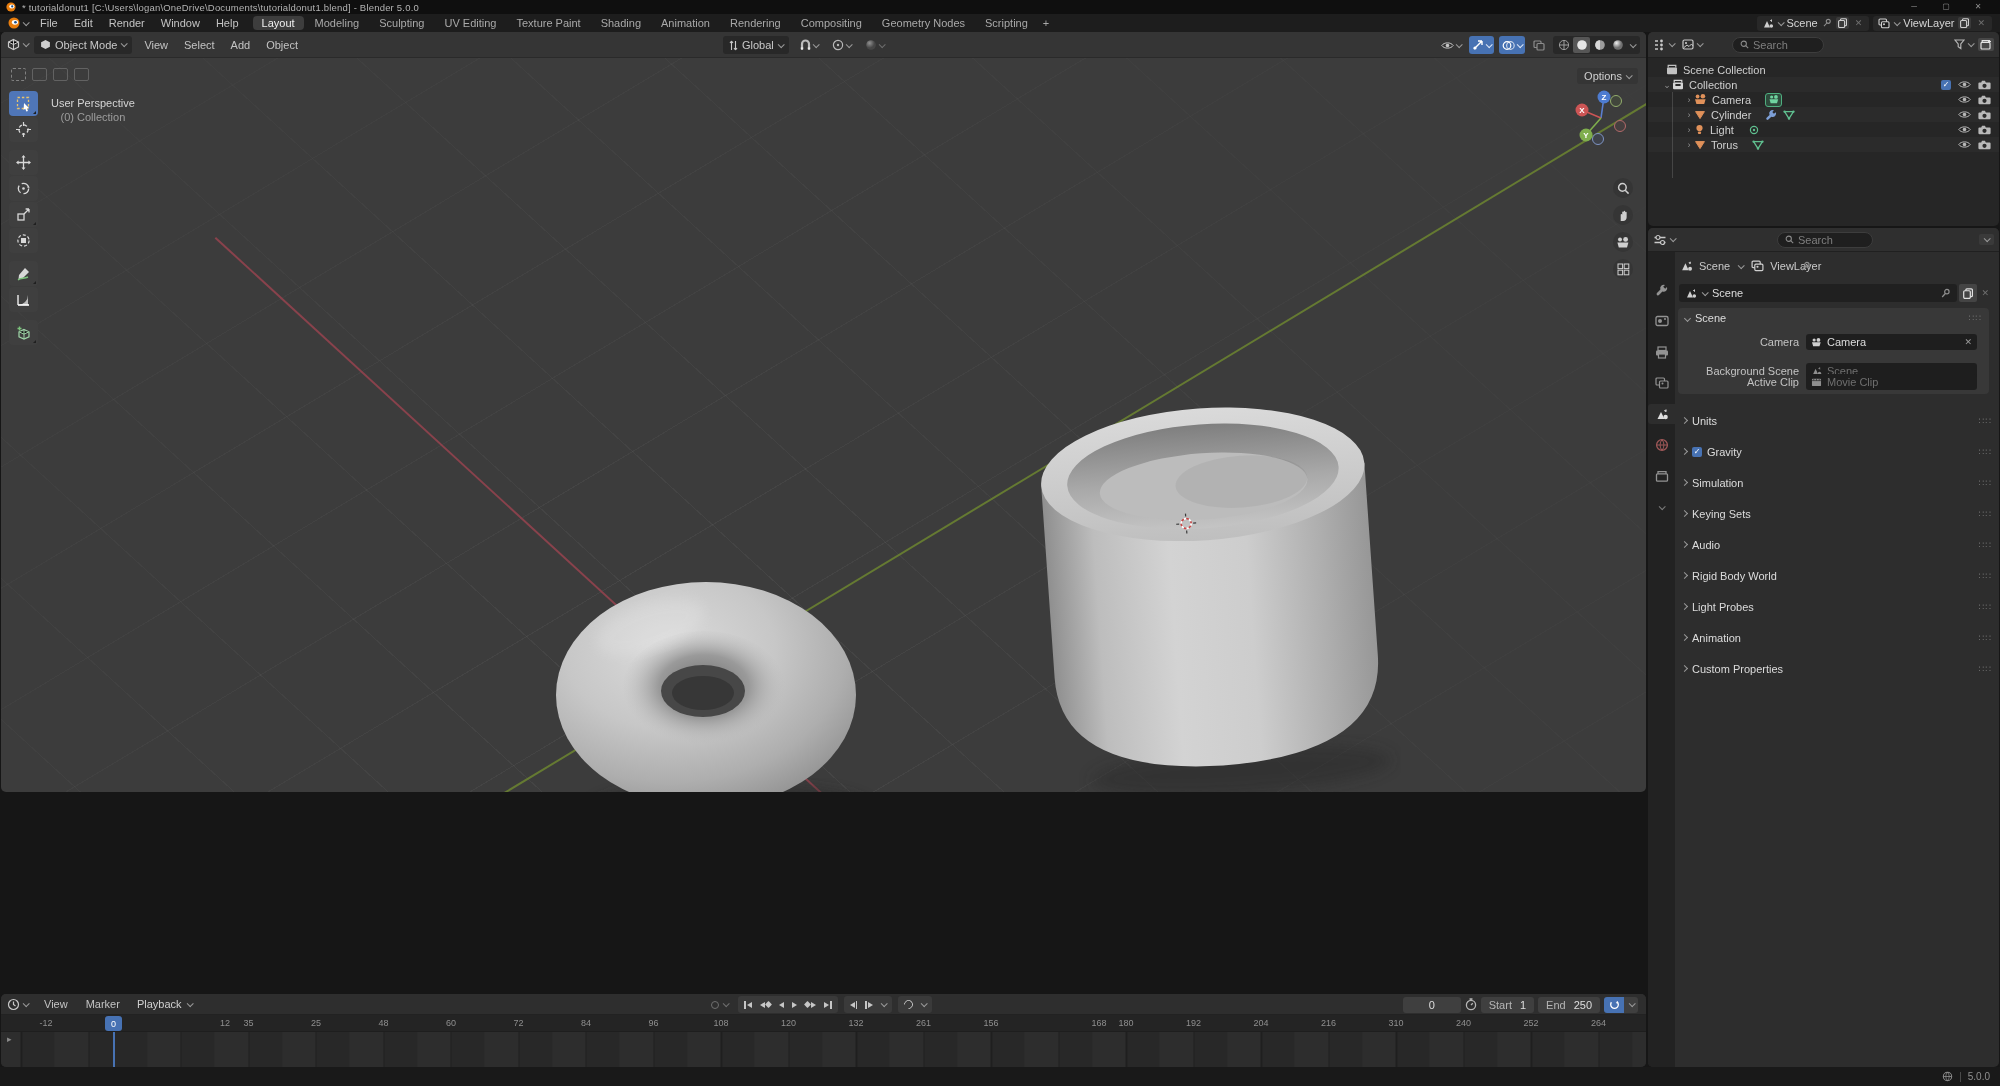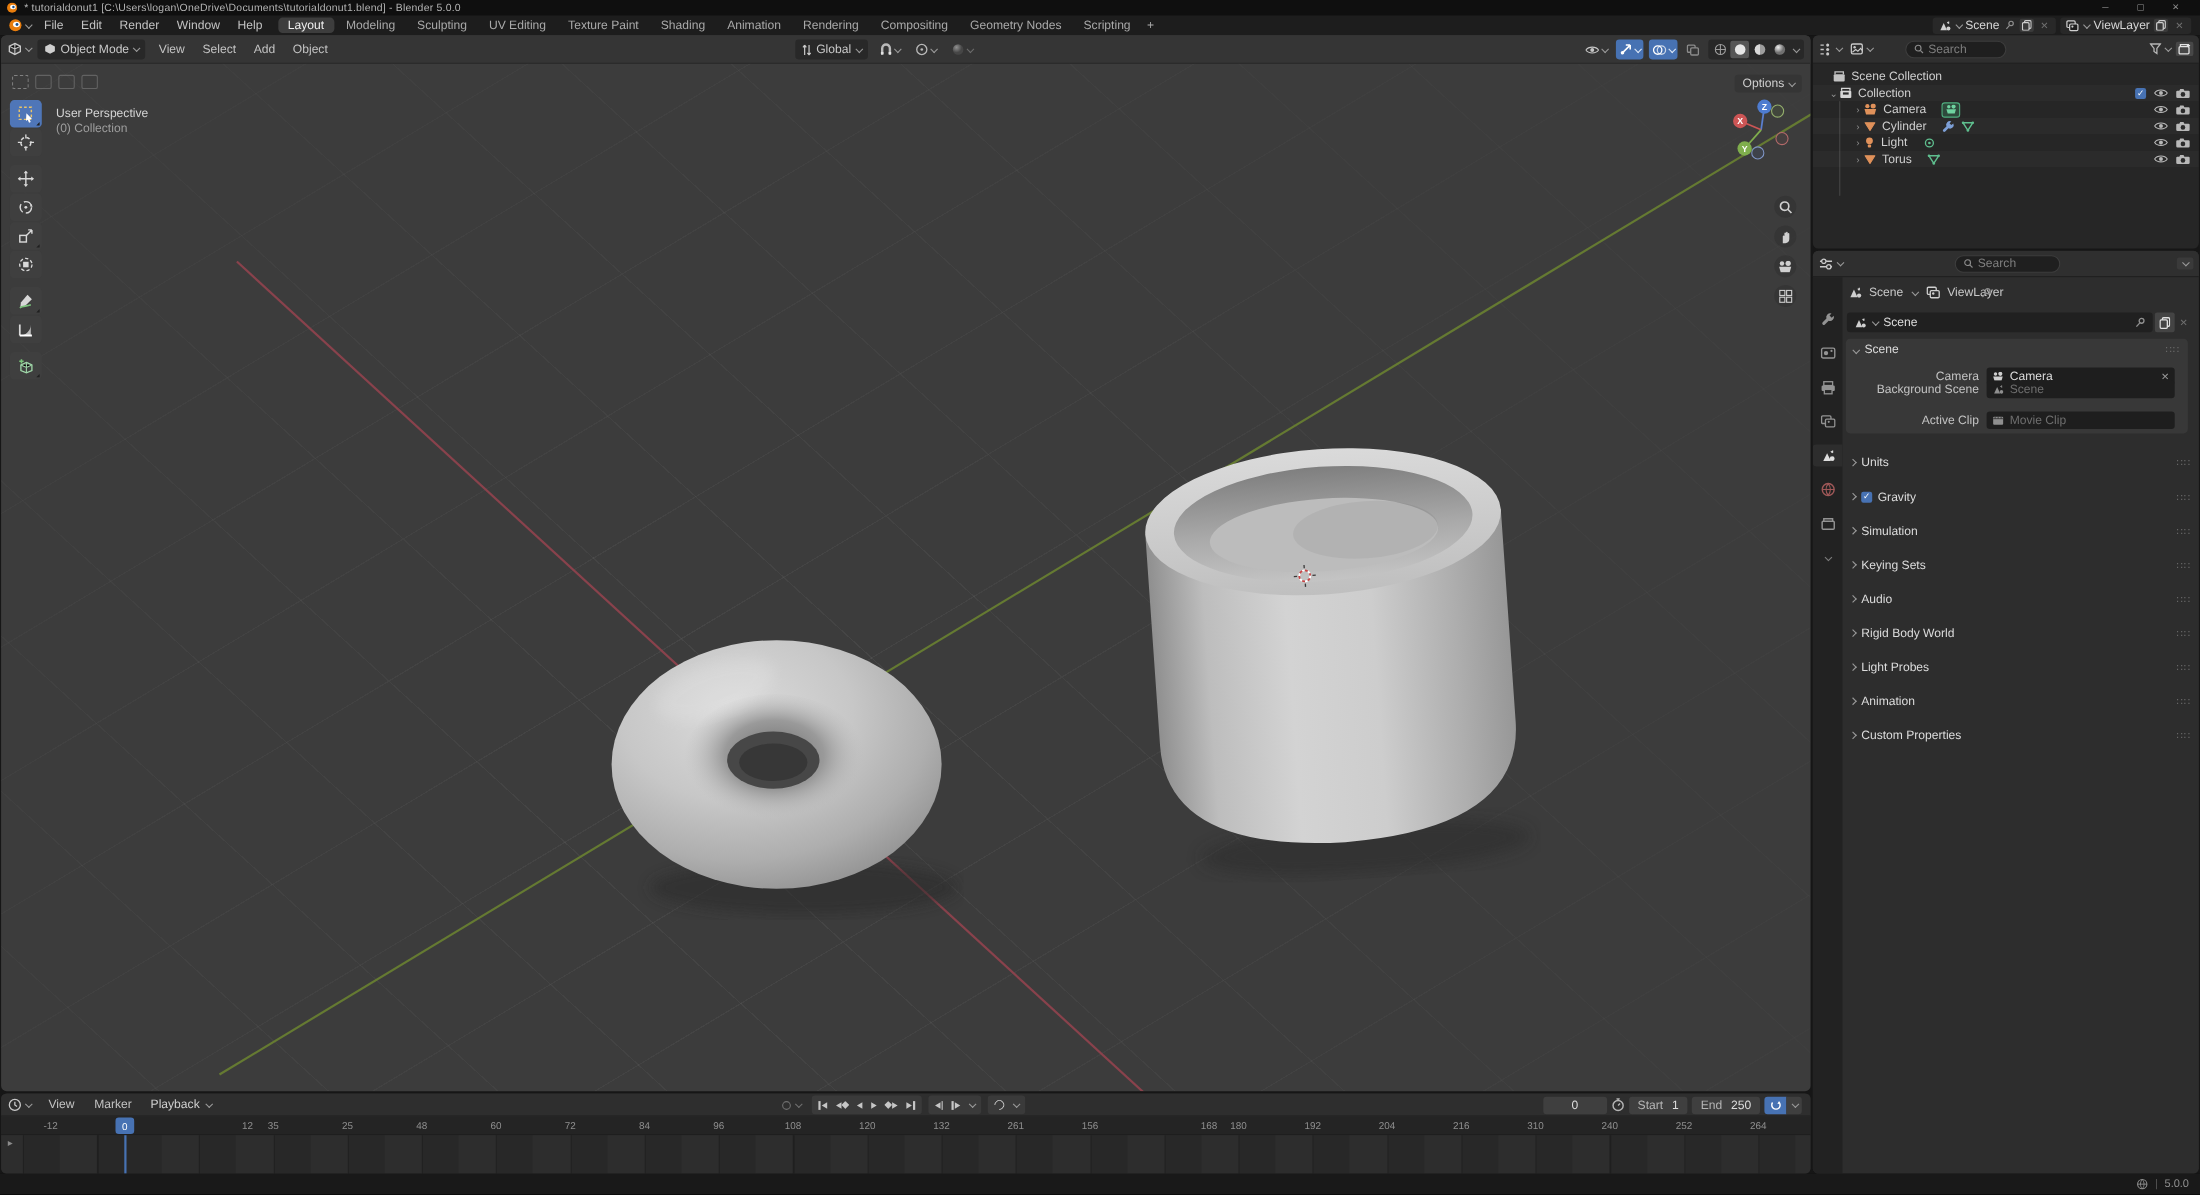--- a/index.html
+++ b/index.html
@@ -32,21 +32,21 @@
   .top-right{margin-left:auto;display:flex;align-items:center;gap:4px;padding-right:4px;}
   .sel-pill{display:flex;align-items:center;gap:4px;background:var(--bg-pill);border-radius:3px;height:15px;padding:0 5px;}
   .sel-pill .name{color:#d6d6d6;}
   .chev{width:5px;height:5px;border-right:1.2px solid #999;border-bottom:1.2px solid #999;transform:rotate(45deg) translateY(-1px);display:inline-block;}
   .mini-btn{background:#3a3a3a;border-radius:2px;padding:1px 2px;display:flex;align-items:center;}
   .dim-x{color:#6f6f6f;font-size:9px;padding:0 2px;}
 
   
   .main{position:absolute;left:0;top:32px;width:2000px;height:1035px;background:#161616;}
   .editor{position:absolute;border-radius:5px;overflow:hidden;}
-  #vp-editor{left:1px;top:0;width:1645px;height:960px;background:var(--bg-vp);}
+  #vp-editor{left:1px;top:0;width:1645px;height:760px;background:var(--bg-vp);}
   #tl-editor{left:1px;top:962px;width:1645px;height:73px;background:#2b2b2b;}
   #outliner{left:1648px;top:0;width:351px;height:194px;background:var(--bg-out);}
   #props{left:1648px;top:196px;width:351px;height:839px;background:var(--bg-props);}
 
   
   .vp-header{position:absolute;left:0;top:0;width:100%;height:26px;background:var(--bg-hdr);display:flex;align-items:center;padding:0 6px;border-bottom:1px solid #2a2a2a;}
   .pill{display:flex;align-items:center;gap:4px;background:var(--bg-pill);border-radius:3px;height:18px;padding:0 6px;}
   .hdr-menu{padding:0 9px;color:#d0d0d0;}
   .hdr-btn{height:18px;display:flex;align-items:center;gap:2px;padding:0 3px;border-radius:3px;color:#c0c0c0;}
   .hdr-btn.blue{background:var(--accent);color:#fff;}
@@ -61,21 +61,21 @@
   .gridplane{position:absolute;left:-807px;top:-850px;width:3000px;height:3000px;
     -webkit-mask-image:radial-gradient(circle at 50% 50%,#000 0%,transparent 62%);
     mask-image:radial-gradient(circle at 50% 50%,#000 0%,transparent 62%);}
   .gridplane.a{background:repeating-linear-gradient(180deg,rgba(255,255,255,.05) 0 1px,transparent 1px 104px);transform:rotate(42.5deg);}
   .gridplane.b{background:repeating-linear-gradient(180deg,rgba(255,255,255,.05) 0 1px,transparent 1px 104px);transform:rotate(-31deg);}
   .axis{position:absolute;height:1.6px;transform-origin:0 0;}
   .axis.x{left:215px;top:179px;width:1170px;background:var(--axis_x,#96434f);transform:rotate(42.5deg);opacity:.85;}
   .axis.y{left:198px;top:918px;width:1690px;background:var(--axis_y,#6f8a2f);transform:rotate(-31.1deg);opacity:.8;}
   .overlay-text{position:absolute;left:50px;top:38px;line-height:14px;}
   .overlay-text .l1{color:#d4d4d4;}
-  .overlay-text .l2{color:#9d9d9d;}
+  .overlay-text .l2{color:#9d9d9d;text-align:center;}
   .options-btn{position:absolute;right:8px;top:10px;display:flex;align-items:center;gap:4px;color:#cfcfcf;background:rgba(40,40,40,.35);border-radius:3px;padding:2px 7px;}
   .tool-settings{position:absolute;left:10px;top:10px;display:flex;gap:6px;align-items:center;}
   .ts-ic{width:15px;height:13px;border:1.2px dashed #8e8e8e;border-radius:2px;position:relative;opacity:.85;}
   .ts-ic.plain{border-style:solid;border-color:#7c7c7c;opacity:.6;}
 
   
   .toolbar{position:absolute;left:8px;top:33px;width:29px;display:flex;flex-direction:column;}
   .tool-btn{width:29px;height:25px;background:#3f3f3f;border-radius:4px;margin-bottom:1px;display:flex;align-items:center;justify-content:center;position:relative;}
   .tool-btn.active{background:#4f76b8;}
   .tool-btn.gap{margin-top:7px;}
@@ -1091,21 +1091,21 @@
                   <svg width="11" height="9" viewBox="0 0 13 11">
                     <circle cx="3.6" cy="2.5" r="1.9" fill="#cfcfcf"></circle>
                     <circle cx="8.9" cy="2.3" r="2.3" fill="#cfcfcf"></circle>
                     <path d="M1 5.2h10.6l-1.4 4.8H2.4Z" fill="#cfcfcf"></path>
                   </svg>
                 </span>
               <span>Camera</span>
               <span class="x">✕</span>
             </span>
           </div>
-          <div class="f-row" style="top:38px;justify-content:center;">
+          <div class="f-row" style="top:55px;justify-content:center;">
             <span class="f-label">Background Scene</span>
             <span class="f-field">
               <span class="oi">
                   <svg width="11" height="10" viewBox="0 0 12 11">
                     <path d="M2 9.5 5 3l3 6.5Z" fill="#8f8f8f"></path>
                     <circle cx="9.3" cy="8" r="1.8" fill="#8f8f8f"></circle>
                     <path d="M9.5 1.5v2M8.2 2.2l1.3 1.3" stroke="#8f8f8f"></path>
                   </svg>
                 </span>
               <span class="ph">Scene</span>

